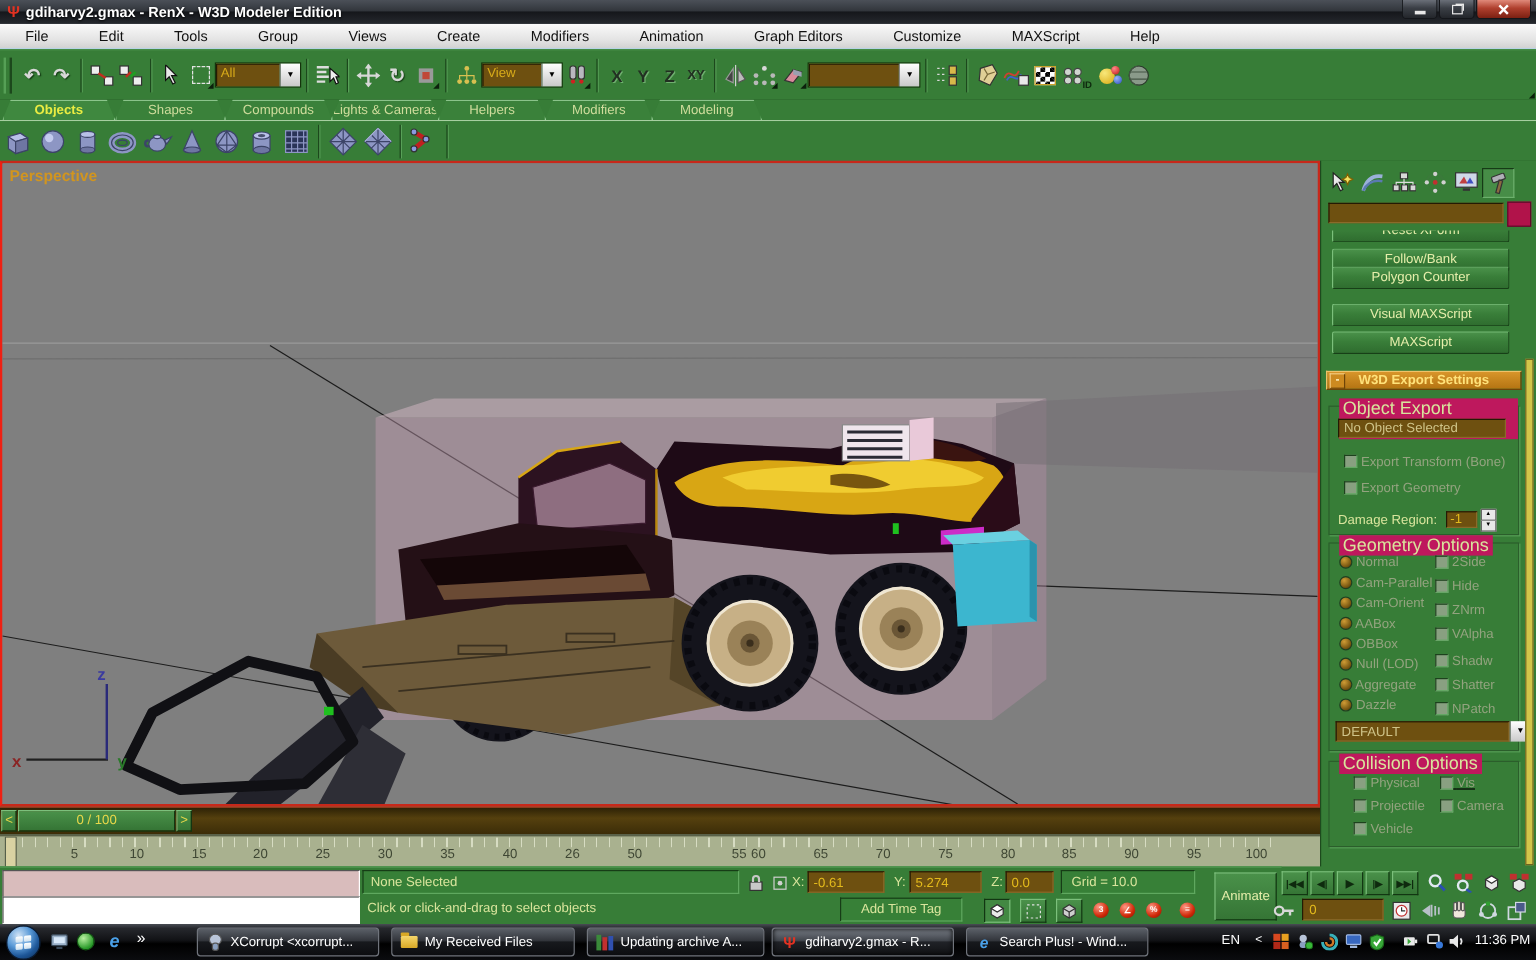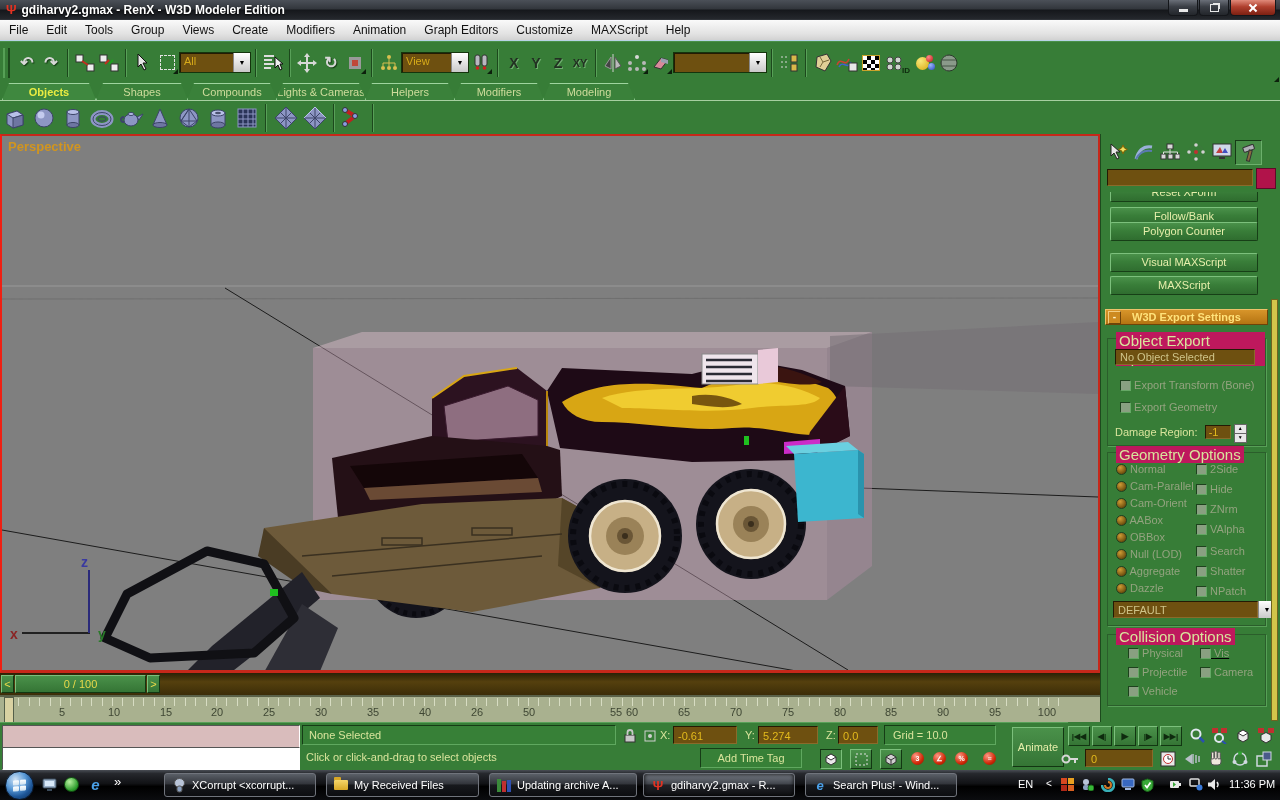--- a/index.html
+++ b/index.html
@@ -21,21 +21,21 @@
   .minbar{width:9px;height:3px;background:#e8e8e8;margin-top:5px;}
   .restore-sq{width:7px;height:6px;border:1px solid #e8e8e8;box-shadow:2px -2px 0 -1px #e8e8e8;}
   .xg{position:relative;width:10px;height:10px;}
   .xg::before,.xg::after{content:"";position:absolute;left:4px;top:0;width:2px;height:10px;background:#fff;}
   .xg::before{transform:rotate(45deg);} .xg::after{transform:rotate(-45deg);}
 
   
   .menubar{position:absolute;left:0;top:20px;width:1280px;height:20px;
     background:linear-gradient(#fafafa,#e2e2e2 70%,#d2d2d2);border-bottom:1px solid #b9d3e6;
     display:flex;align-items:center;color:#111;font-size:12px;}
-  .mitem{padding:0 9px;line-height:19px;text-align:center;}
+  .mitem{padding:0 21px;line-height:19px;text-align:center;}
 
   
   .toolbar{position:absolute;left:0;top:41px;width:1280px;height:41px;background:#377d37;
     border-top:1px solid #499049;border-bottom:1px solid #1d4a1d;display:flex;align-items:center;}
   .grip{width:3px;height:30px;border-left:2px solid #56a056;border-right:2px solid #1c481c;margin:0 5px 0 3px;}
   .vsep{width:0;height:28px;border-left:1px solid #1c481c;border-right:1px solid #58a058;margin:0 4px;}
   .ticon{width:24px;height:24px;display:flex;align-items:center;justify-content:center;
      color:#d8d8d8;font-size:16px;position:relative;flex:none;}
   .ticon svg{display:block;}
   .fly::after{content:"";position:absolute;right:1px;bottom:1px;border-left:5px solid transparent;border-bottom:5px solid #0c200c;}
@@ -662,21 +662,21 @@
       <div class="opt-row" style="top:44px;"><span class="rd"></span> <span class="mut">Cam-Orient</span></div>
       <div class="opt-row" style="top:61px;"><span class="rd"></span> <span class="mut">AABox</span></div>
       <div class="opt-row" style="top:78px;"><span class="rd"></span> <span class="mut">OBBox</span></div>
       <div class="opt-row" style="top:95px;"><span class="rd"></span> <span class="mut">Null (LOD)</span></div>
       <div class="opt-row" style="top:112px;"><span class="rd"></span> <span class="mut">Aggregate</span></div>
       <div class="opt-row" style="top:129px;"><span class="rd"></span> <span class="mut">Dazzle</span></div>
       <div class="opt-row" style="left:88px;top:10px;"><span class="cb"></span> <span class="mut">2Side</span></div>
       <div class="opt-row" style="left:88px;top:30px;"><span class="cb"></span> <span class="mut">Hide</span></div>
       <div class="opt-row" style="left:88px;top:50px;"><span class="cb"></span> <span class="mut">ZNrm</span></div>
       <div class="opt-row" style="left:88px;top:70px;"><span class="cb"></span> <span class="mut">VAlpha</span></div>
-      <div class="opt-row" style="left:88px;top:92px;"><span class="cb"></span> <span class="mut">Search</span></div>
+      <div class="opt-row" style="left:88px;top:92px;"><span class="cb"></span> <span class="mut">Shadw</span></div>
       <div class="opt-row" style="left:88px;top:112px;"><span class="cb"></span> <span class="mut">Shatter</span></div>
       <div class="opt-row" style="left:88px;top:132px;"><span class="cb"></span> <span class="mut">NPatch</span></div>
       <div style="position:absolute;left:5px;top:148px;display:flex;width:162px;">
         <span class="brown" style="flex:1;height:17px;padding:2px 4px 0;color:#cfc489;">DEFAULT</span>
         <span class="combo-btn" style="height:17px;">▼</span>
       </div>
     </div>
 
     <div class="grp" style="left:6px;top:500px;width:157px;height:70px;">
       <span class="grp-lab">Collision Options</span>

